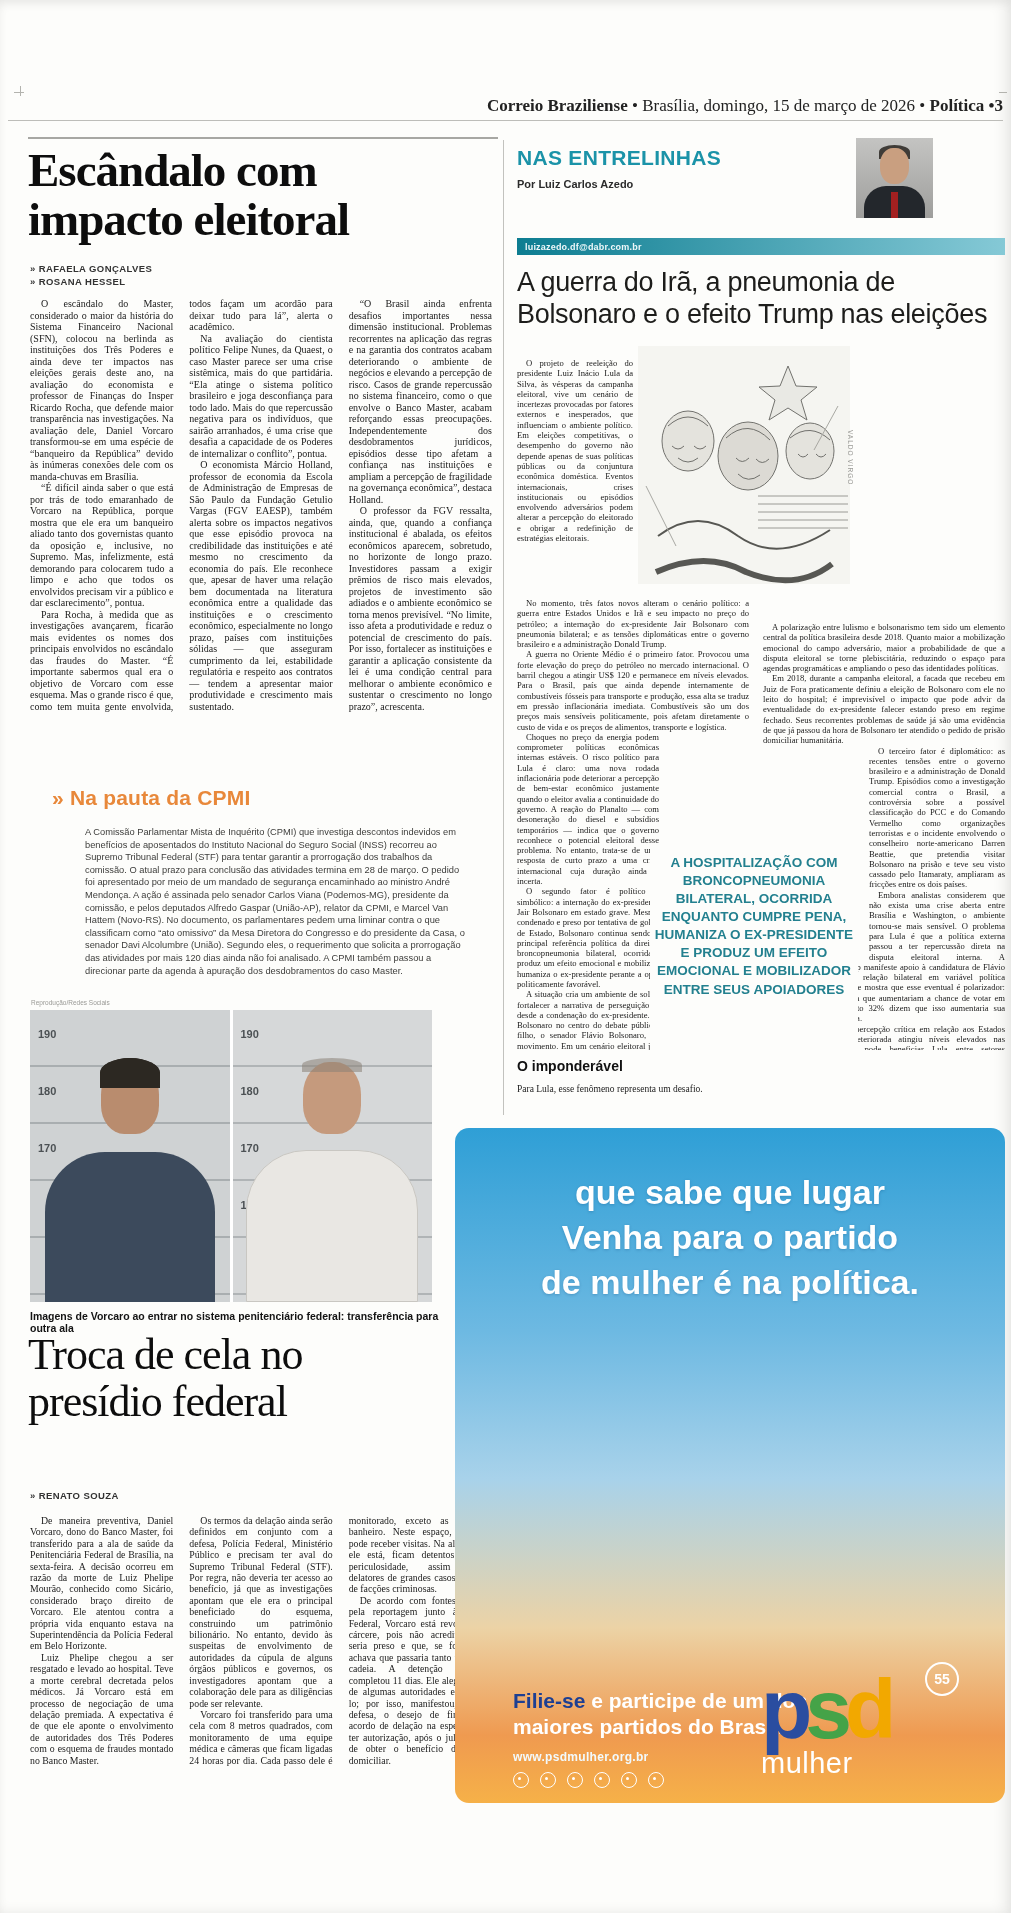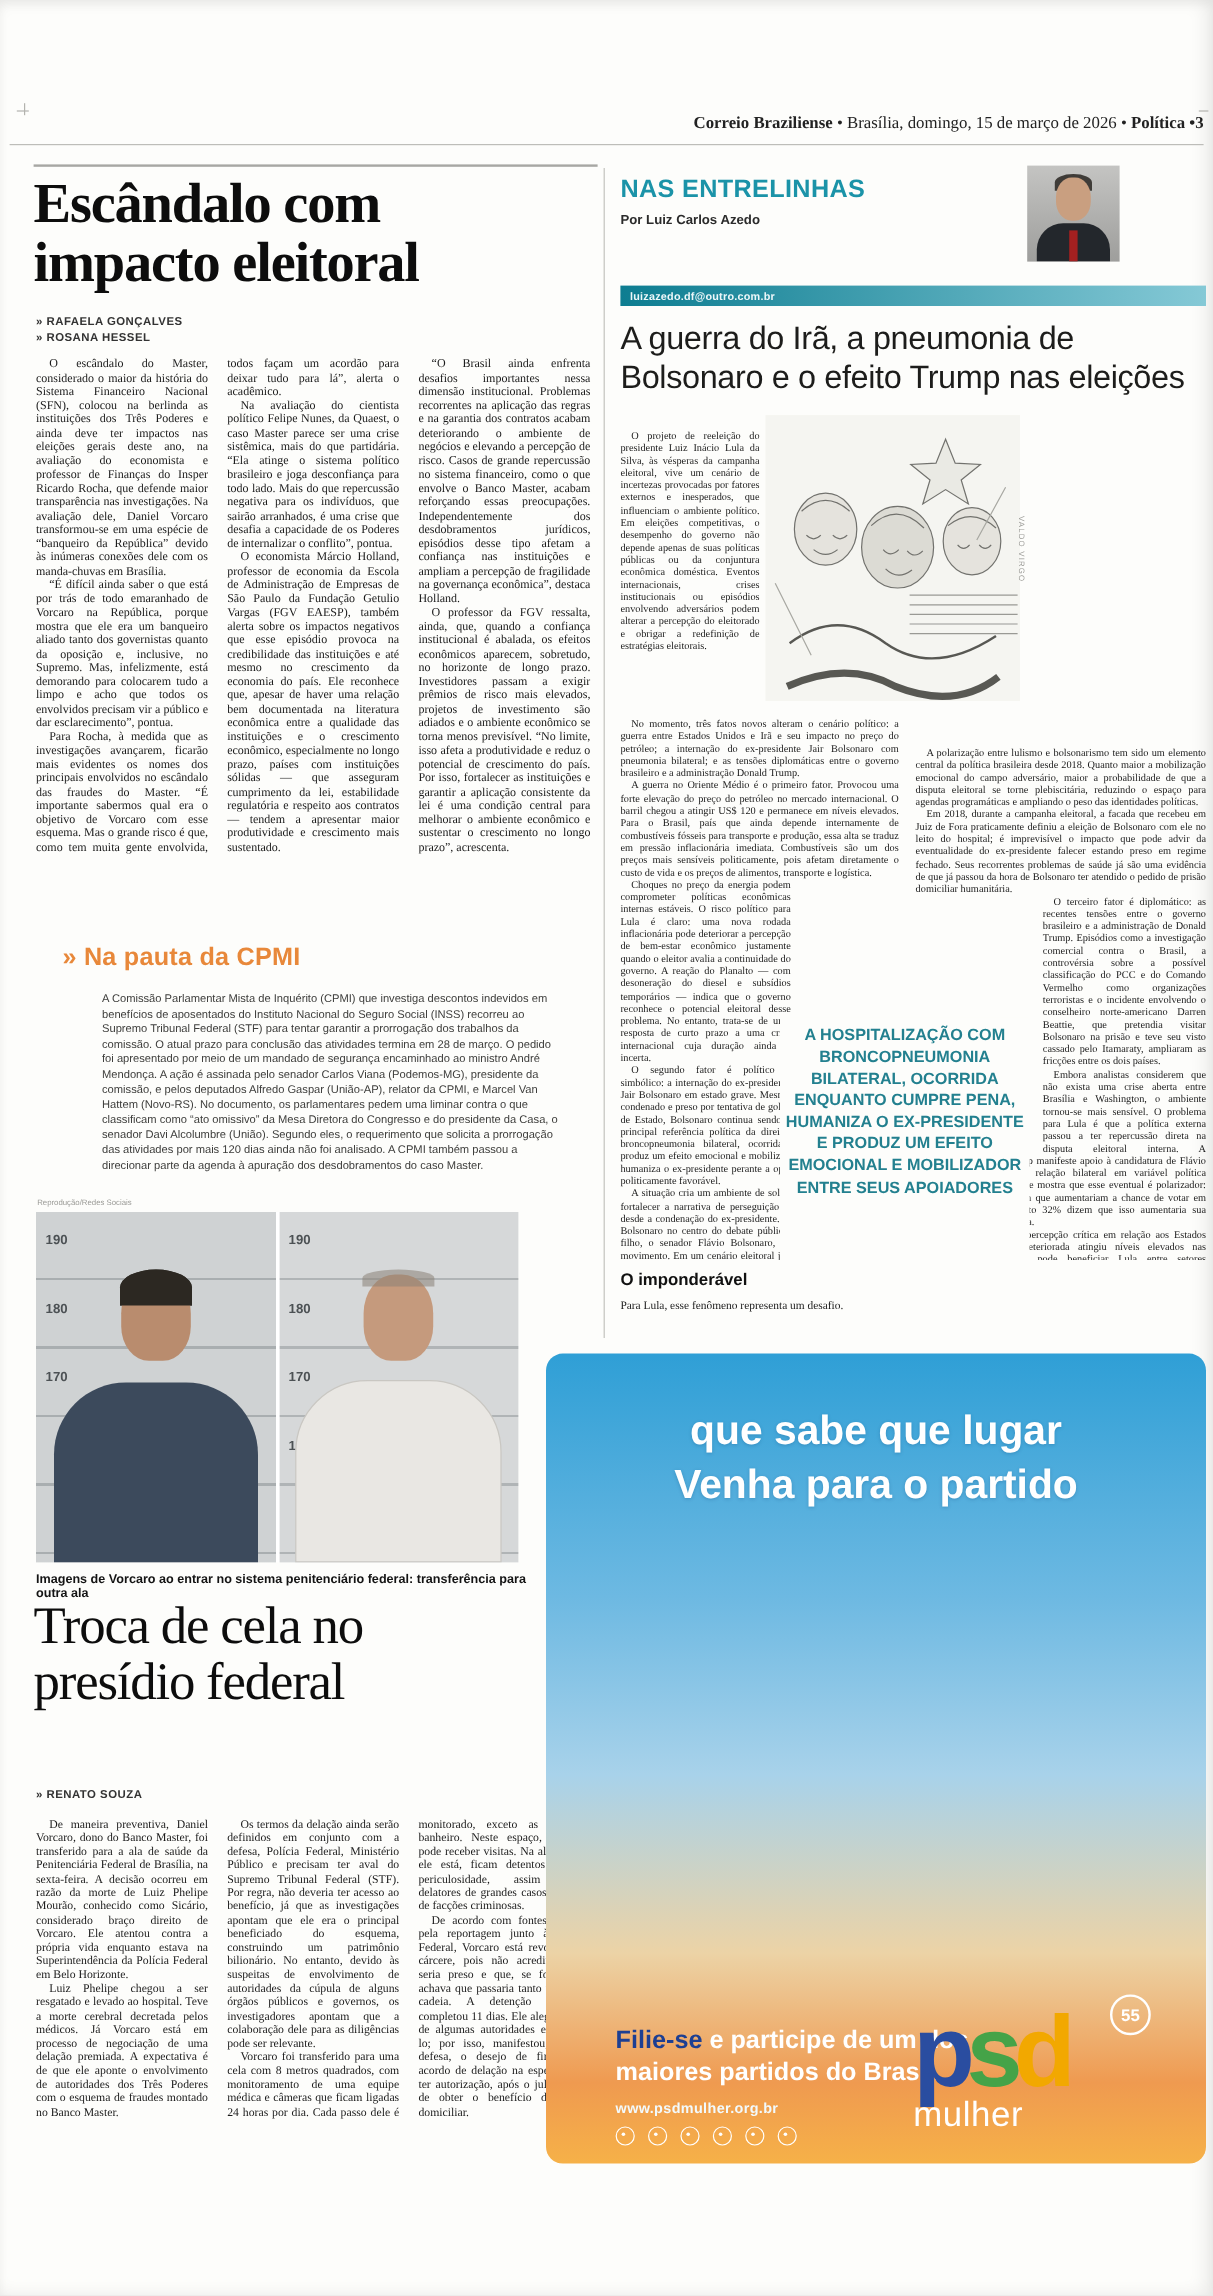--- a/index.html
+++ b/index.html
@@ -1,21 +1,21 @@
 <!DOCTYPE html>
 <html lang="pt"><head>
 <meta charset="utf-8">
 <style>
   html,body{margin:0;padding:0;background:#e8e8e6;}
   .page{position:relative;width:1011px;height:1913px;background:#fdfdfb;margin:0 auto;
         font-family:"Liberation Serif", serif;color:#1a1a1a;overflow:hidden;
         box-shadow:inset -6px 0 14px rgba(0,0,0,.08), inset 0 4px 8px rgba(0,0,0,.04);}
   .abs{position:absolute;}
   
-  .pg-header{top:96px;right:8px;font-size:14px;color:#222;}
+  .pg-header{top:96px;right:8px;font-size:17px;color:#222;}
   .pg-header b{font-weight:bold;}
   .rule-header{top:120px;left:8px;right:8px;height:1px;background:#bdbdb9;}
   .rule-left-top{top:137px;left:28px;width:470px;height:2px;background:#a7a7a3;}
   
   .headline1{top:146px;left:28px;width:470px;font-weight:bold;font-size:47px;line-height:1.04;
              letter-spacing:-1px;color:#0d0d0d;}
   .bylines{top:263px;left:30px;font-family:"Liberation Sans",sans-serif;font-size:9.5px;
            font-weight:bold;color:#333;letter-spacing:.4px;}
   .bylines p{margin:0 0 2px 0;}
   .bodycols{top:298px;left:30px;width:462px;height:478px;column-count:3;column-gap:16px;
@@ -199,21 +199,21 @@
   <div class="abs col-author">Por Luiz Carlos Azedo</div>
 
   <div class="abs mugshot-col">
     <div class="mc-hair"></div>
     <div class="mc-head"></div>
     <div class="mc-suit"></div>
     <div class="mc-tie"></div>
   </div>
 
   <div class="abs email-bar">
-    <span>luizazedo.df@outro.com.br</span>
+    <span>luizazedo.df@dabr.com.br</span>
   </div>
 
   <div class="abs headline3">A guerra do Irã, a pneumonia de Bolsonaro e o efeito Trump nas eleições</div>
 
   <div class="abs cartoon">
     <svg width="212" height="238" viewBox="0 0 212 238" xmlns="http://www.w3.org/2000/svg">
       <rect width="212" height="238" fill="#f5f5f1"></rect>
       <g stroke="#5a5a56" stroke-width="1" fill="none" opacity=".85">
         <path d="M150 20 l8 20 21 1 -16 13 6 20 -19 -12 -19 12 6 -20 -16 -13 21 -1 z" fill="#e8e8e2"></path>
         <path d="M120 150 h90 M120 158 h90 M120 166 h90 M120 174 h90 M120 182 h90" stroke="#8a8a85"></path>
@@ -268,20 +268,21 @@
 
   <div class="abs pullquote">A HOSPITALIZAÇÃO COM BRONCOPNEUMONIA BILATERAL, OCORRIDA ENQUANTO CUMPRE PENA, HUMANIZA O EX-PRESIDENTE E PRODUZ UM EFEITO EMOCIONAL E MOBILIZADOR ENTRE SEUS APOIADORES</div>
 
   <div class="abs subhead">O imponderável</div>
   <div class="abs closing">Para Lula, esse fenômeno representa um desafio.</div>
 
   <div class="abs ad">
     <div class="ad-head">
       <div>que sabe que lugar</div>
       <div>Venha para o partido</div>
+      <div>de mulher é na política.</div>
     </div>
     <div class="ad-cta">
       <span class="strong">Filie-se</span><span> e participe de um dos maiores partidos do Brasil.</span>
     </div>
     <div class="ad-url">www.psdmulher.org.br</div>
     <div class="ad-social">
         <span class="soc"></span>
         <span class="soc"></span>
         <span class="soc"></span>
         <span class="soc"></span>

